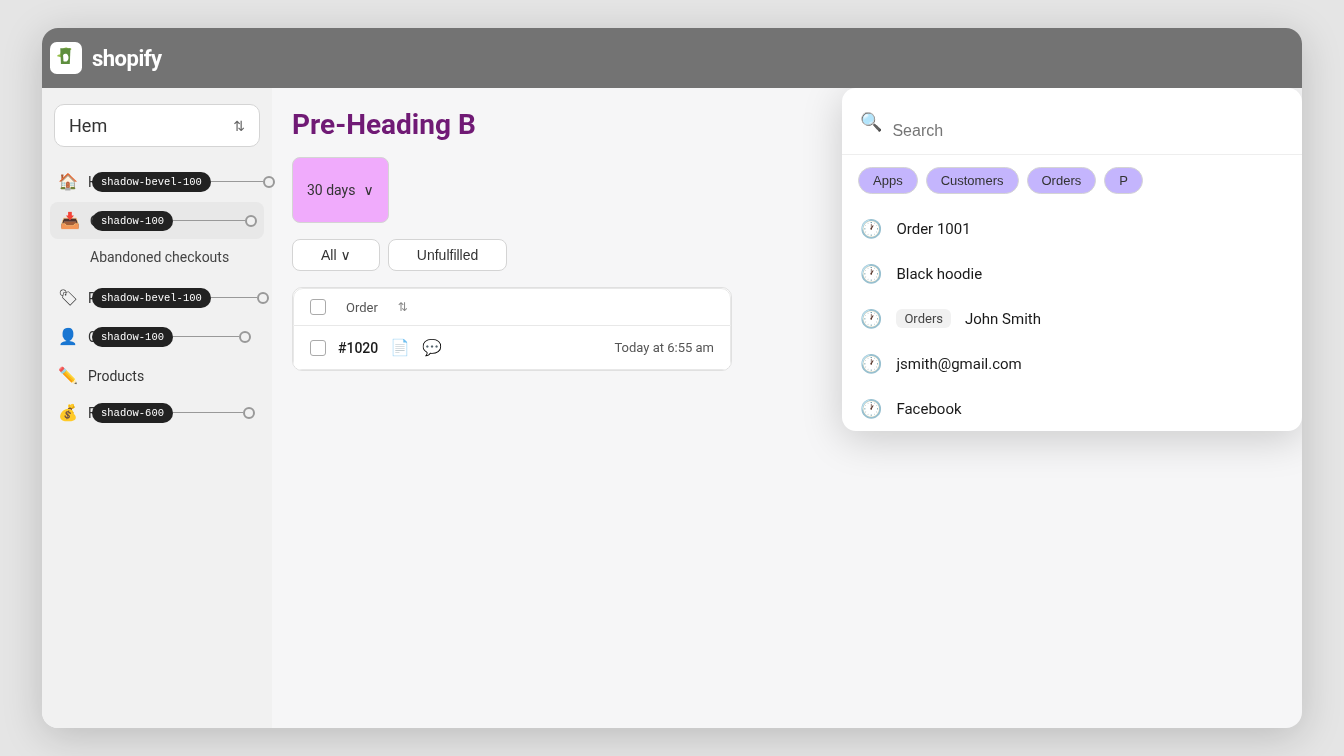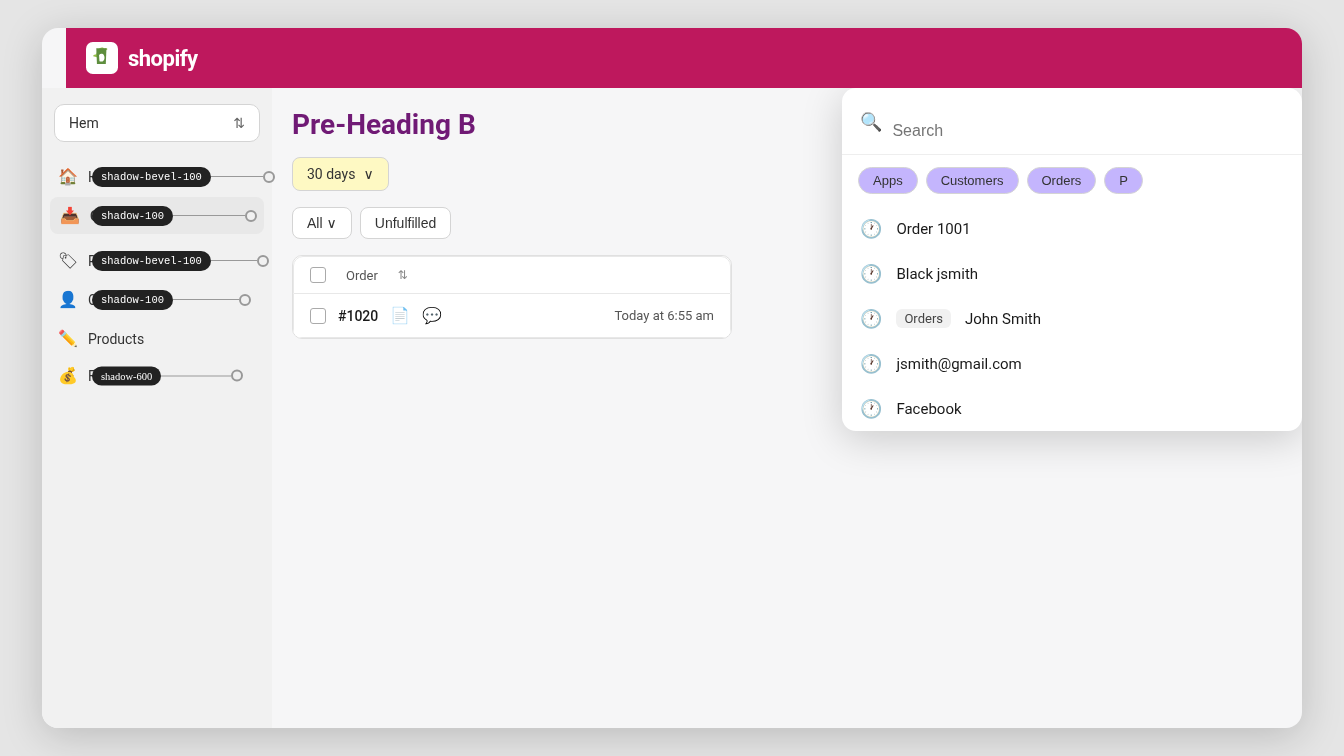--- a/index.html
+++ b/index.html
@@ -21,28 +21,27 @@
       border-radius: 16px;
       overflow: hidden;
       box-shadow: 0 8px 40px rgba(0,0,0,0.18);
       display: flex;
       flex-direction: column;
       position: relative;
     }
 
     
     .top-nav {
-      background: #be185d;
+      background: #737373;
       height: 60px;
       display: flex;
       align-items: center;
-      padding: 0 20px;
+      padding: 0 8px;
       flex-shrink: 0;
       gap: 16px;
-      margin-left: 24px;
     }
 
     .shopify-logo {
       display: flex;
       align-items: center;
       gap: 10px;
       color: #fff;
       font-size: 22px;
       font-weight: 700;
       letter-spacing: -0.5px;
@@ -76,21 +75,21 @@
       border: 1px solid #d4d4d4;
       border-radius: 10px;
       padding: 10px 14px;
       display: flex;
       align-items: center;
       justify-content: space-between;
       cursor: pointer;
     }
 
     .store-selector-label {
-      font-size: 14px;
+      font-size: 18px;
       color: #333;
     }
 
     .store-selector-chevron {
       font-size: 14px;
       color: #666;
     }
 
     .nav-item {
       display: flex;
@@ -136,41 +135,41 @@
       font-size: 28px;
       font-weight: 700;
       color: #701a75;
       margin-bottom: 16px;
     }
 
     .date-filter {
       display: inline-flex;
       align-items: center;
       gap: 8px;
-      background: #fef9c3;
+      background: #f0abfc;
       border: 1px solid #d4d4d4;
       border-radius: 8px;
-      padding: 8px 14px;
+      padding: 24px 14px;
       font-size: 14px;
       color: #333;
       cursor: pointer;
       margin-bottom: 16px;
     }
 
     .filter-row {
       display: flex;
       gap: 8px;
       margin-bottom: 16px;
     }
 
     .filter-btn {
       background: #fff;
       border: 1px solid #d4d4d4;
       border-radius: 8px;
-      padding: 7px 14px;
+      padding: 7px 28px;
       font-size: 14px;
       color: #333;
       cursor: pointer;
       display: flex;
       align-items: center;
       gap: 4px;
     }
 
     .table-header {
       background: #fff;
@@ -328,20 +327,21 @@
           <span class="nav-icon">📥</span>
           <span>Orders</span>
         </div>
         <div style="position:absolute; left:50px; top:50%; transform:translateY(-50%); display:flex; align-items:center; z-index:5;">
           <div style="background:#222;color:#fff;border-radius:20px;font-size:10.5px;font-family:'Courier New',monospace;padding:4px 9px;white-space:nowrap;">shadow-100</div>
           <div style="width:72px;height:1px;background:#999;"></div>
           <div style="width:12px;height:12px;border:2px solid #999;border-radius:50%;background:#f1f1f1;flex-shrink:0;"></div>
         </div>
       </div>
 
+      <div class="nav-sub-item">Abandoned checkouts</div>
 
       <div style="position:relative; margin-top:6px; margin-bottom:2px;">
         <div class="nav-item">
           <span class="nav-icon">🏷</span>
           <span>Products</span>
         </div>
         <div style="position:absolute; left:50px; top:50%; transform:translateY(-50%); display:flex; align-items:center; z-index:5;">
           <div style="background:#222;color:#fff;border-radius:20px;font-size:10.5px;font-family:'Courier New',monospace;padding:4px 9px;white-space:nowrap;">shadow-bevel-100</div>
           <div style="width:46px;height:1px;background:#999;"></div>
           <div style="width:12px;height:12px;border:2px solid #999;border-radius:50%;background:#f1f1f1;flex-shrink:0;"></div>
@@ -364,21 +364,21 @@
         <span class="nav-icon">✏️</span>
         <span>Products</span>
       </div>
 
       <div style="position:relative; margin-bottom:2px;">
         <div class="nav-item">
           <span class="nav-icon">💰</span>
           <span>Finances</span>
         </div>
         <div style="position:absolute; left:50px; top:50%; transform:translateY(-50%); display:flex; align-items:center; z-index:5;">
-          <div style="background:#222;color:#fff;border-radius:20px;font-size:10.5px;font-family:Liberation Serif, serif;padding:4px 9px;white-space:nowrap;">shadow-600</div>
+          <div style="background:#222;color:#fff;border-radius:20px;font-size:10.5px;font-family:Liberation Mono, monospace;padding:4px 9px;white-space:nowrap;">shadow-600</div>
           <div style="width:70px;height:1px;background:#999;"></div>
           <div style="width:12px;height:12px;border:2px solid #999;border-radius:50%;background:#f1f1f1;flex-shrink:0;"></div>
         </div>
       </div>
     </div>
 
     <div class="content">
       <h1 class="content-heading">Pre-Heading B</h1>
 
       <div class="date-filter">
@@ -435,21 +435,21 @@
         </div>
 
 
         <div class="recent-item">
           <span class="clock-icon">🕐</span>
           <span>Order 1001</span>
         </div>
 
         <div class="recent-item">
           <span class="clock-icon">🕐</span>
-          <span>Black jsmith</span>
+          <span>Black hoodie</span>
         </div>
 
         <div class="recent-item">
           <span class="clock-icon">🕐</span>
           <span class="recent-item-badge">Orders</span>
           <span>John Smith</span>
         </div>
 
         <div class="recent-item">
           <span class="clock-icon">🕐</span>

